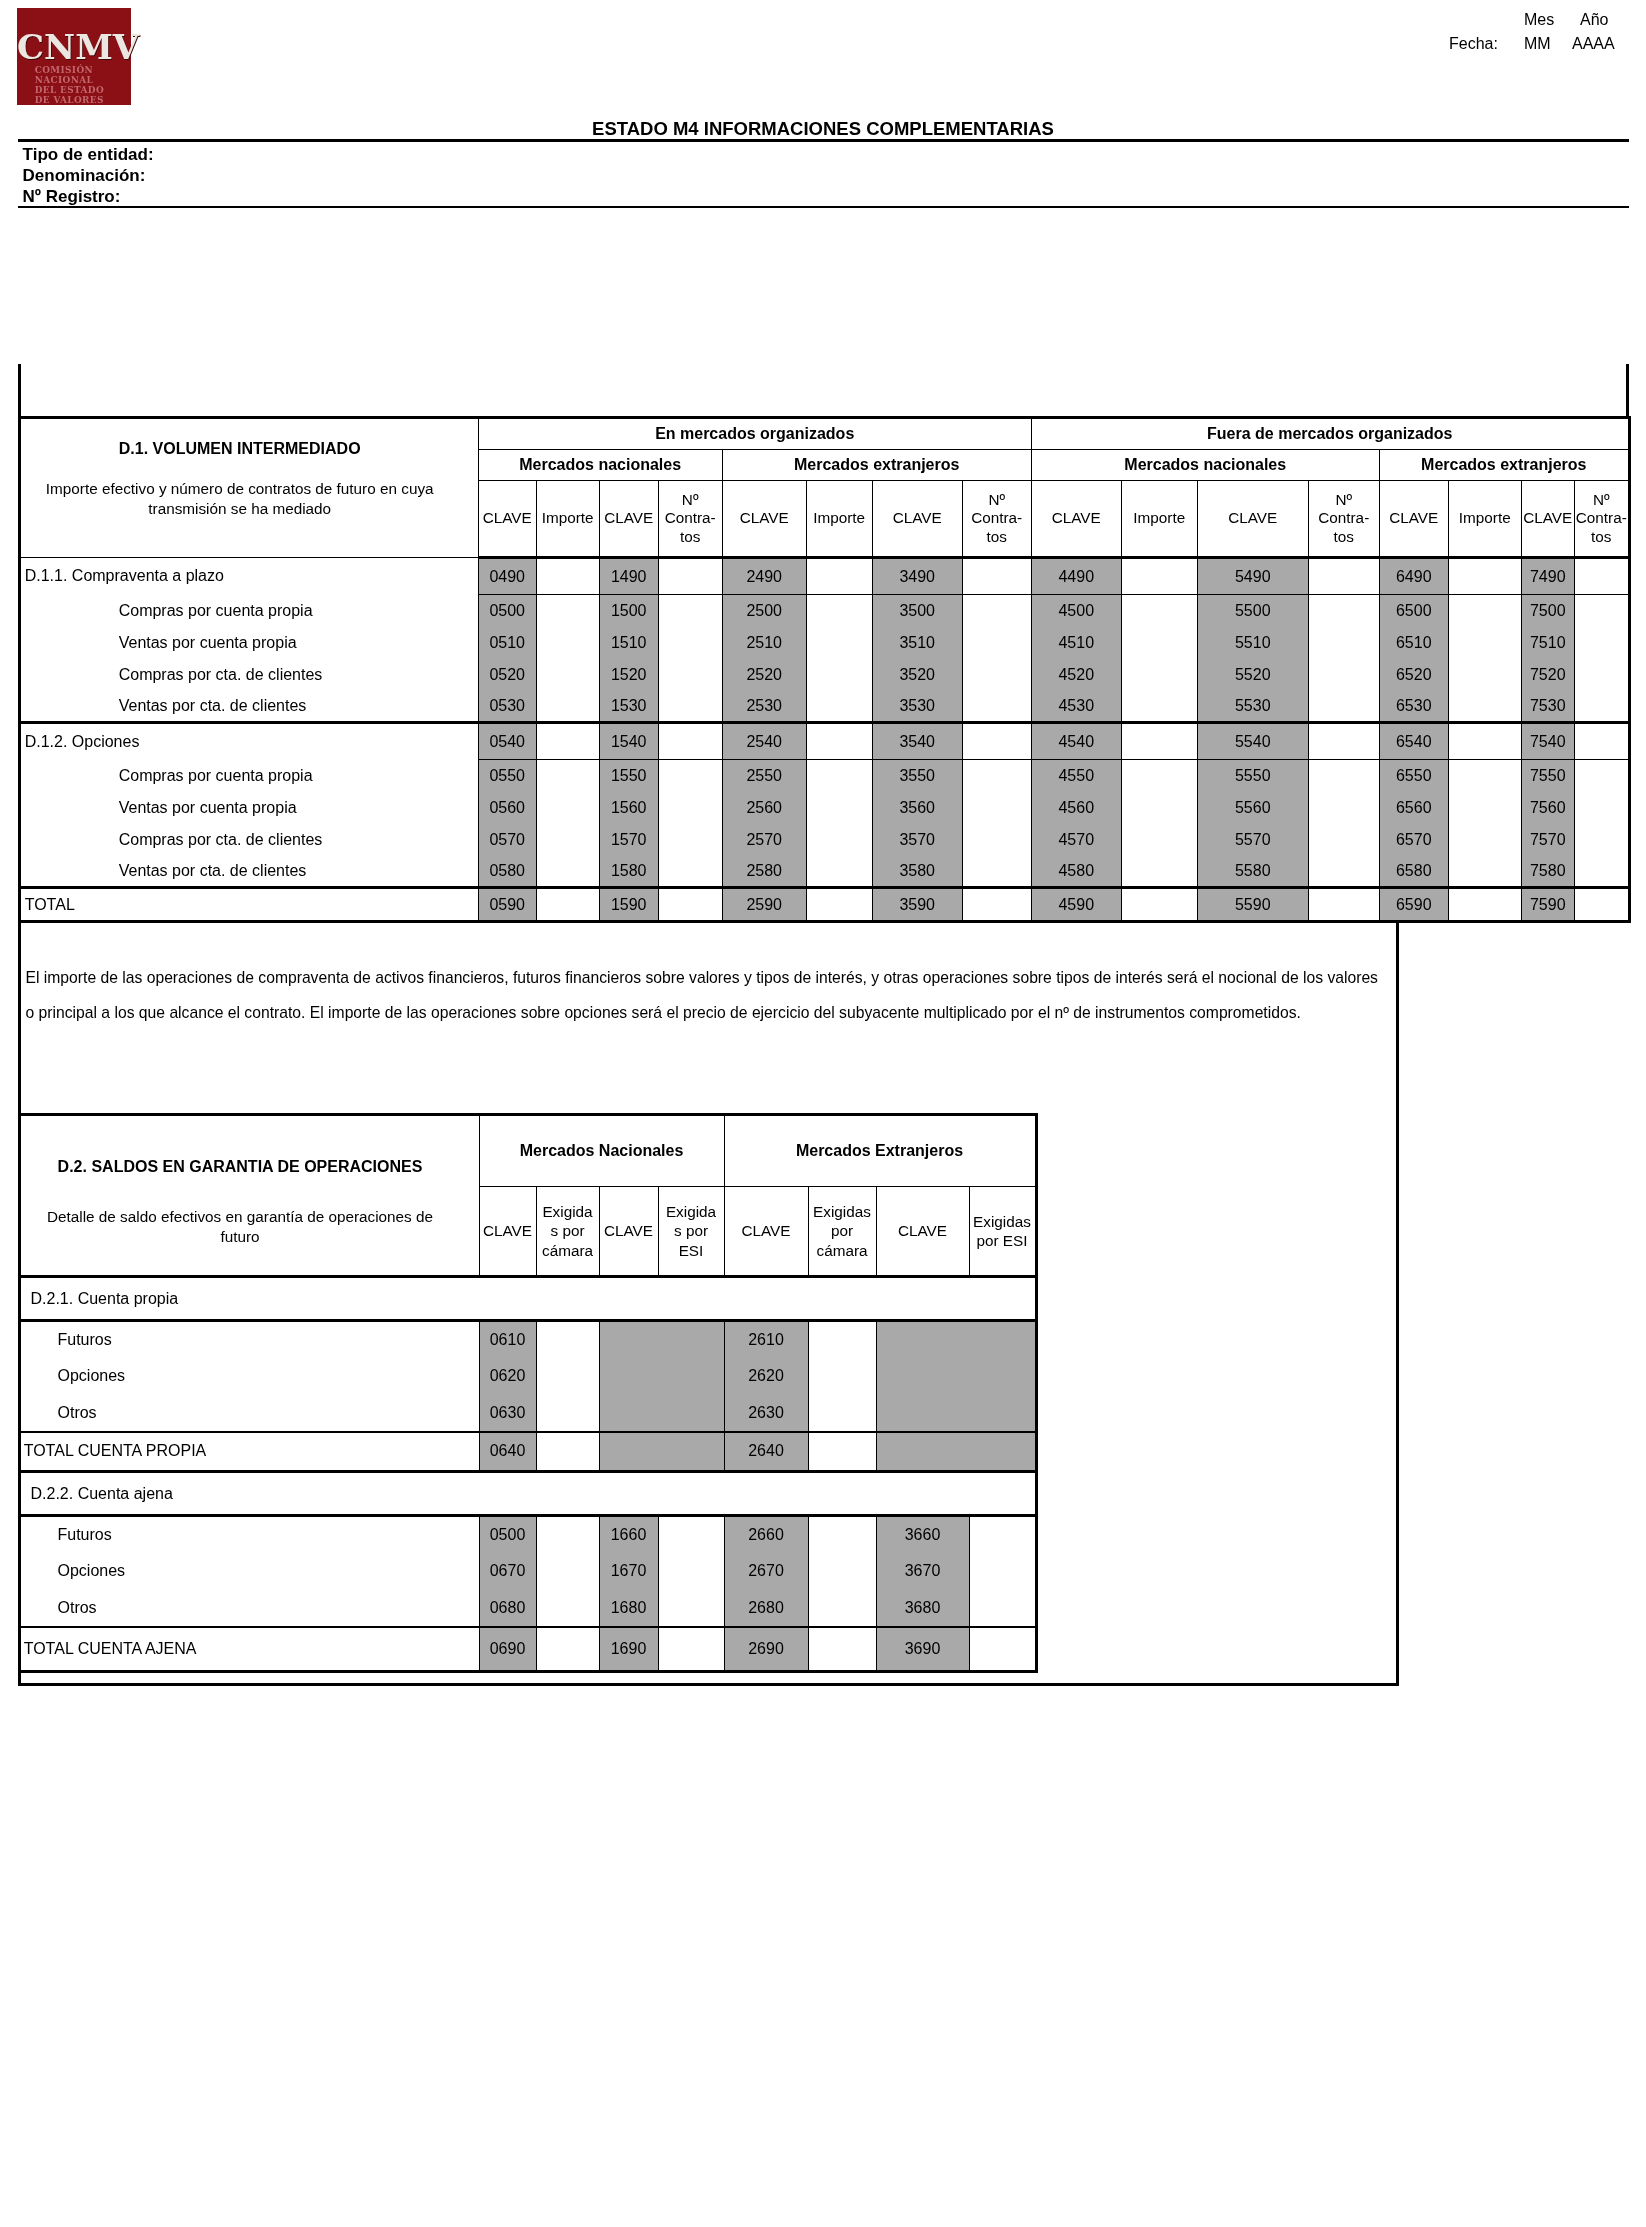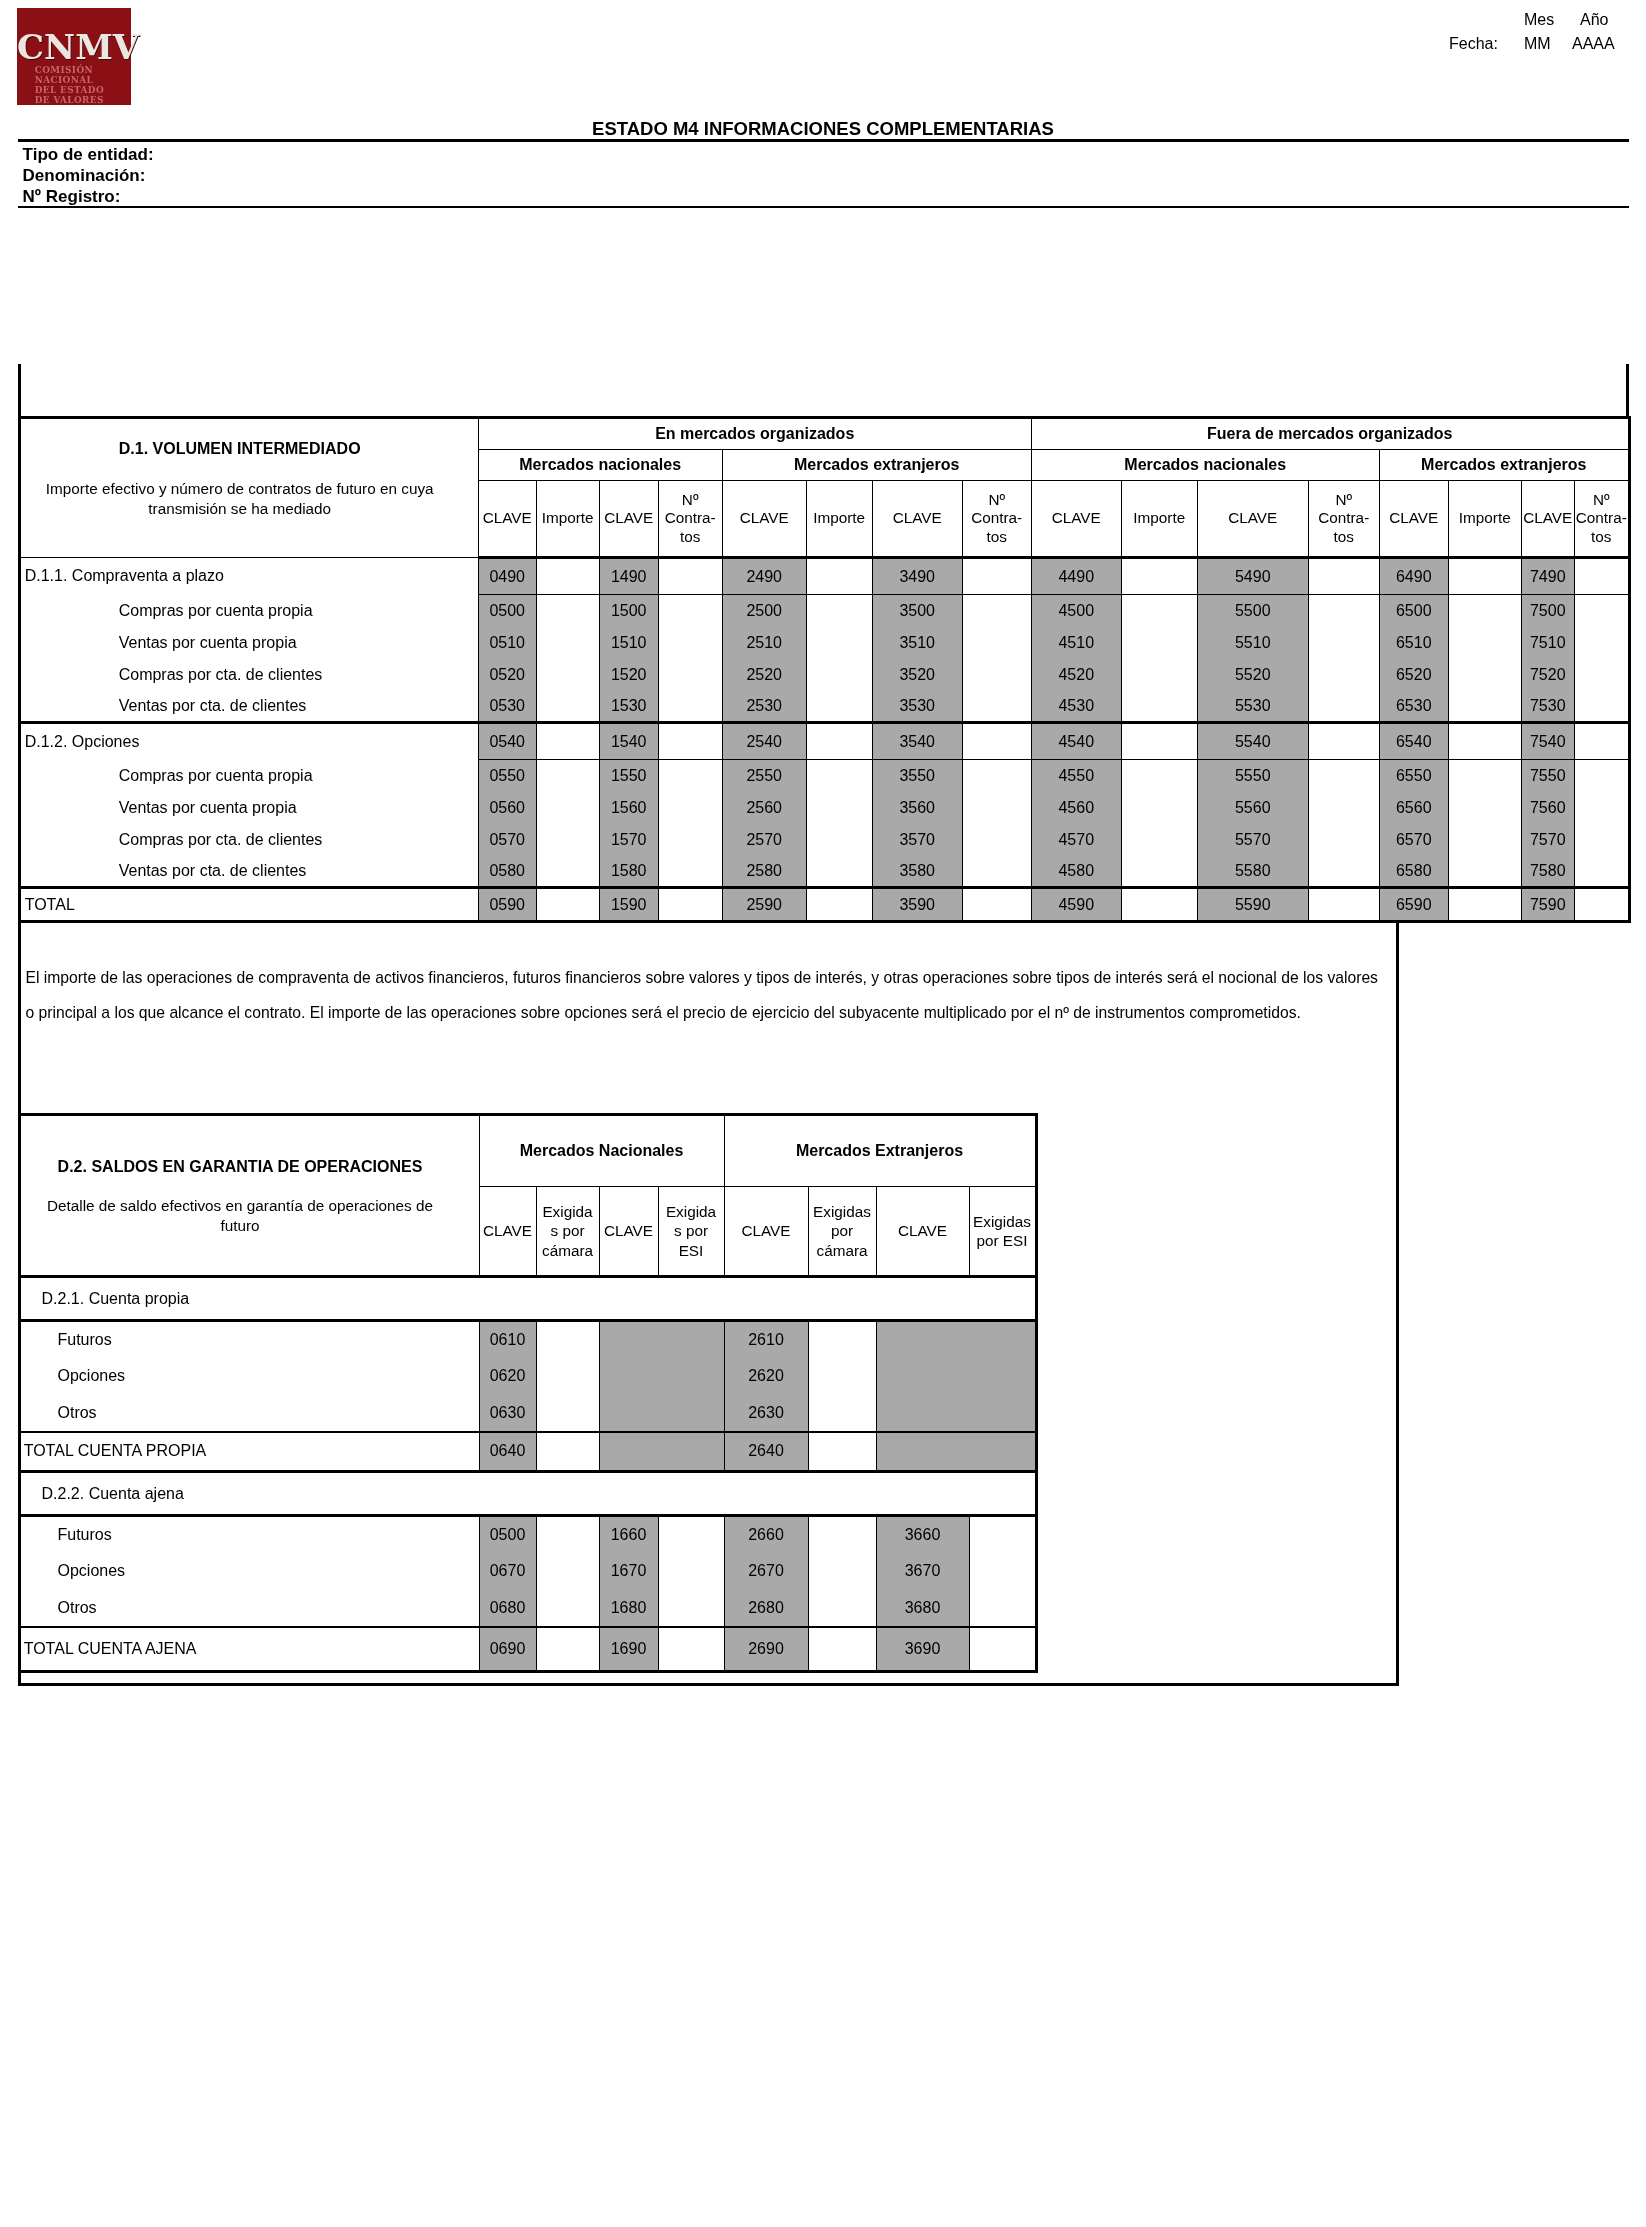--- a/index.html
+++ b/index.html
@@ -47,34 +47,34 @@
   .t1 tr.h1 td, .t1 tr.h2 td { border-bottom:1.6px solid #000; text-align:center; font-weight:bold; }
   .t1 tr.h3 td { border-bottom:3.2px solid #000; text-align:center; white-space:pre-line; line-height:18.5px; font-size:15.3px; }
   .t2 tr.h1 { height:72px; }  .t2 tr.h2 { height:90px; }
   .t2 tr.h1 td { border-bottom:1.6px solid #000; text-align:center; font-weight:bold; }
   .t2 tr.h2 td { border-bottom:3.2px solid #000; text-align:center; white-space:pre-line; line-height:19.3px; font-size:15.3px; }
   
   td.lbl { vertical-align:top; text-align:left; padding:21px 24px 0 5px; }
   .d-sub-title { font-weight:bold; font-size:16px; margin-bottom:21px; }
   .d-sub-desc { font-size:15.3px; line-height:20px; font-weight:normal; }
   .t2 td.lbl { padding-top:42px; }
-  .t2 .d-sub-title { margin-bottom:20px; }
+  .t2 .d-sub-title { margin-bottom:31px; }
   
   .t1 tbody td, .t2 tbody td { border-top:0 solid #000; border-bottom:0 solid #000; }
   tr.r-group { height:37px; } tr.r-sub { height:32px; } tr.r-total { height:34px; }
   td.lbl-body { padding-left:4px; }
   td.ind { padding-left:98px; }
   td.code { background:#a9a9a9; text-align:center; }
   td.blank { background:#fff; }
   td.blocked { background:#a9a9a9; }
   .t1 tr.sep td { border-top:3.2px solid #000; }
   .t1 tr.r-group td.code, .t1 tr.r-group td.blank { border-bottom:1.6px solid #000; }
   
   .t2 tr.band { height:44px; }
-  .t2 tr.band td { border-top:3.2px solid #000; border-bottom:3.2px solid #000; padding-left:21px; text-align:left; }
+  .t2 tr.band td { border-top:3.2px solid #000; border-bottom:3.2px solid #000; padding-left:10px; text-align:left; }
   .t2 tr.r2 { height:37px; }
   .t2 tr.total2 { height:40px; }
   .t2 tr.total2 td { border-top:2.4px solid #000; }
   .t2 tr.last { height:45px; }
   .t2 td.lbl2 { padding-left:37px; }
   .t2 td.lbl-tot { padding-left:3.2px; }
   
   .box-c { position:absolute; left:17.7px; top:921px; width:1381px; height:765px;
            border-left:3.2px solid #000; border-right:3.2px solid #000; border-bottom:3.2px solid #000; }
   .note { margin:39px 8px 0 4.8px; font-size:15.7px; line-height:35px; }

